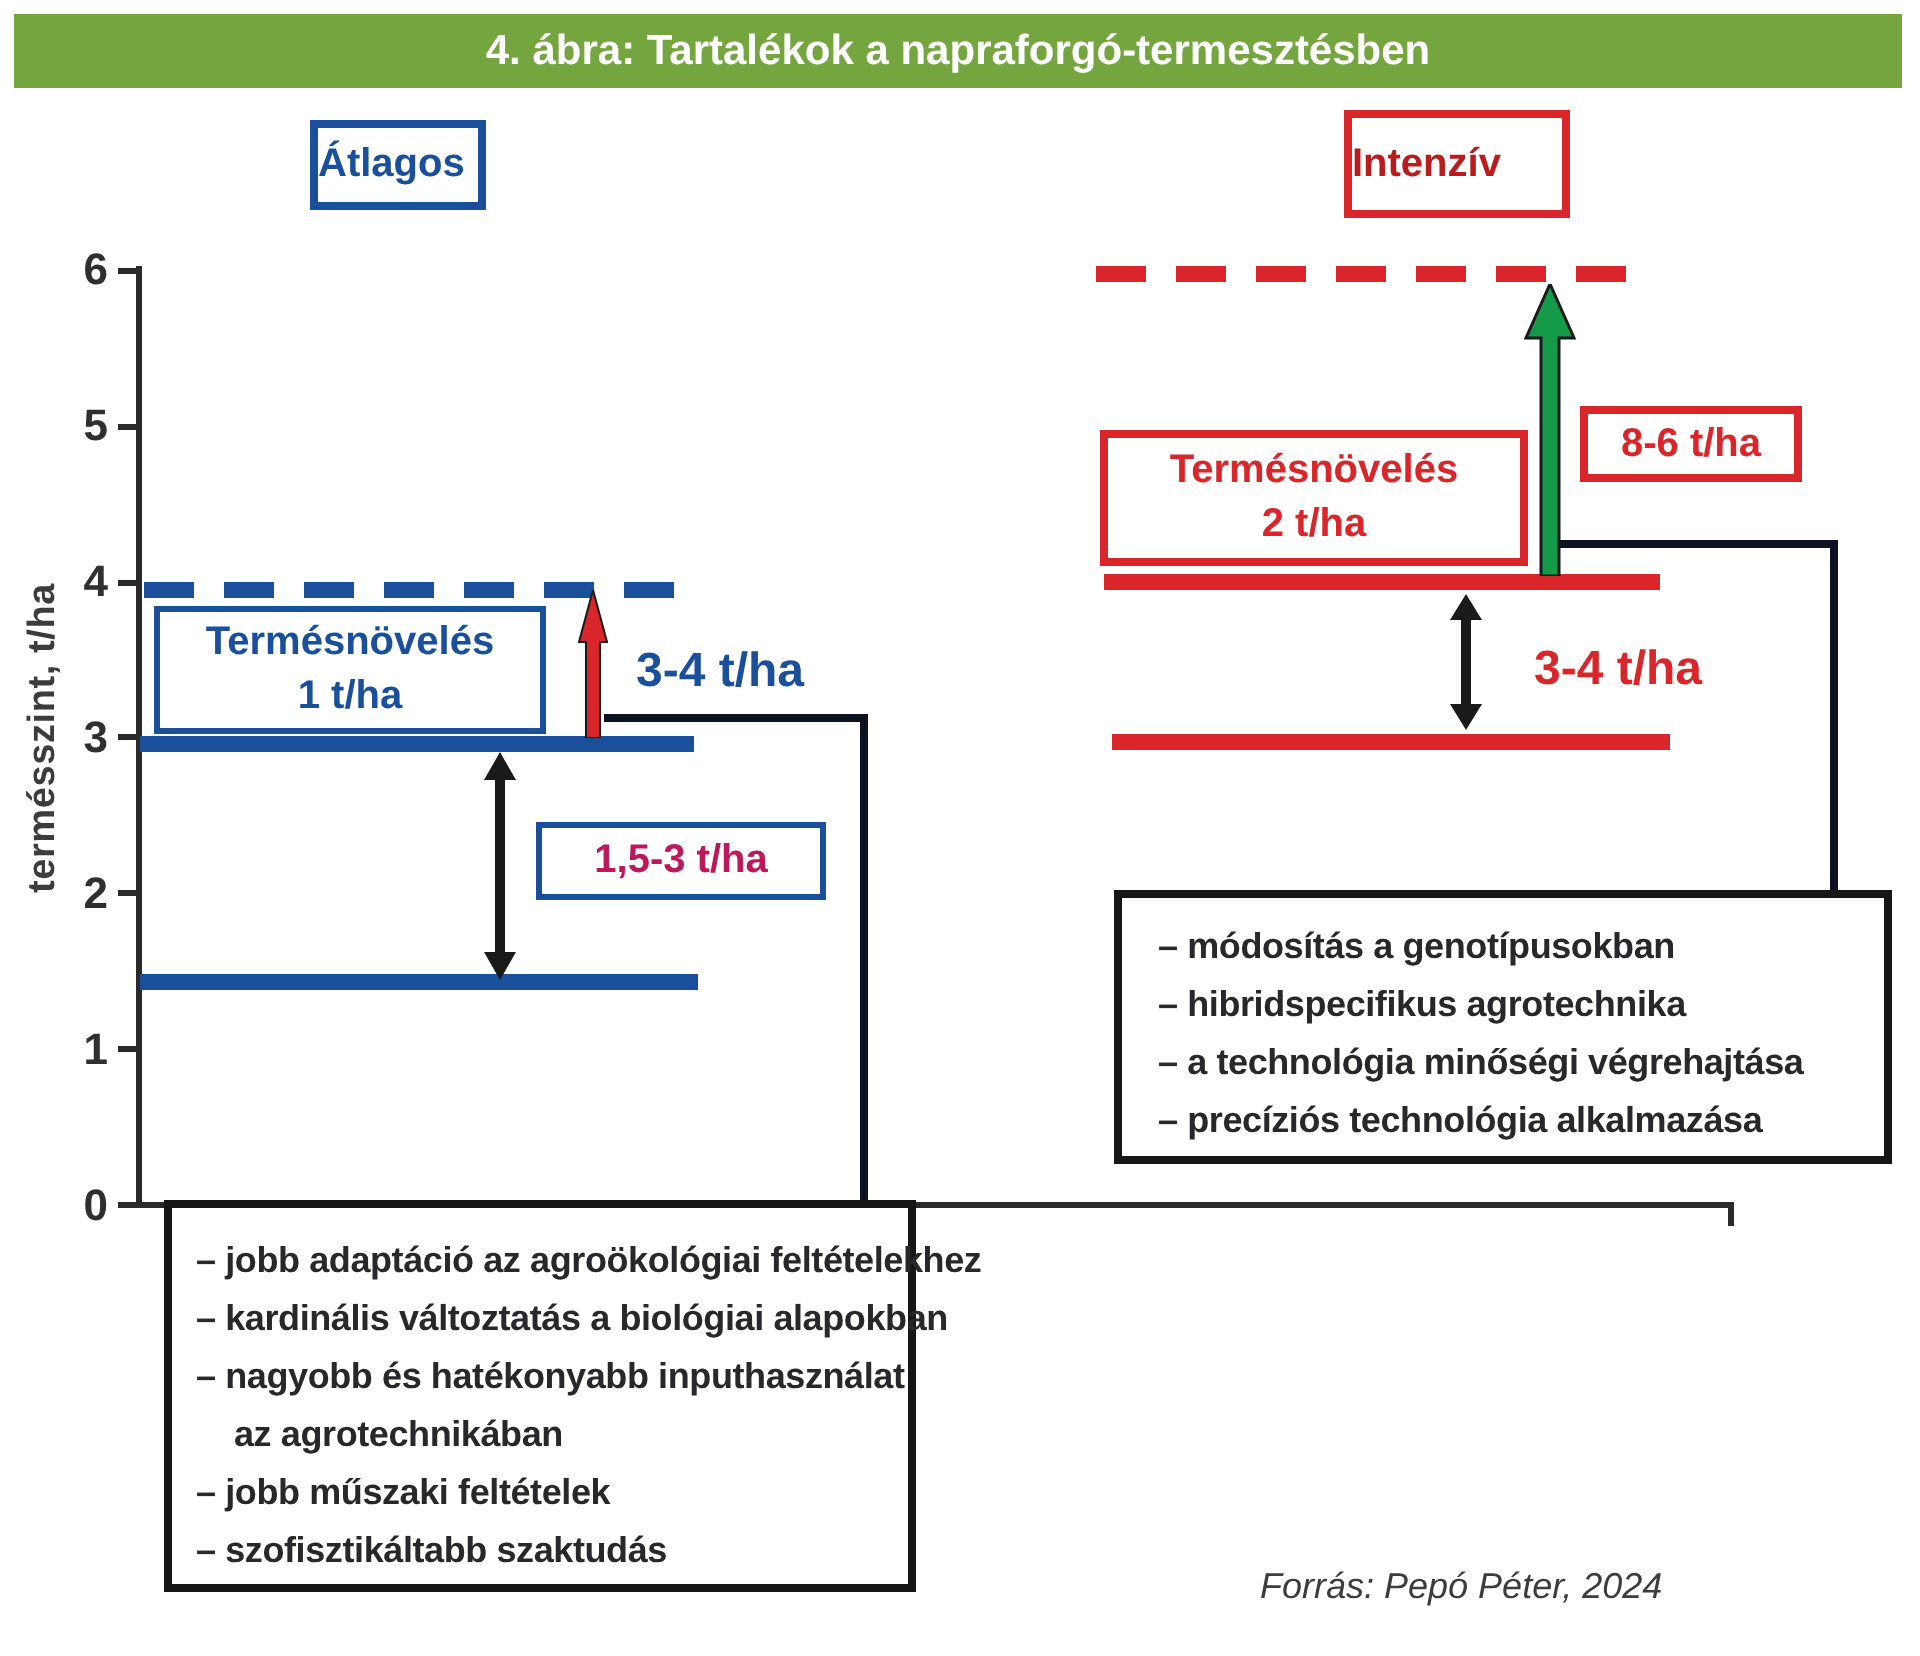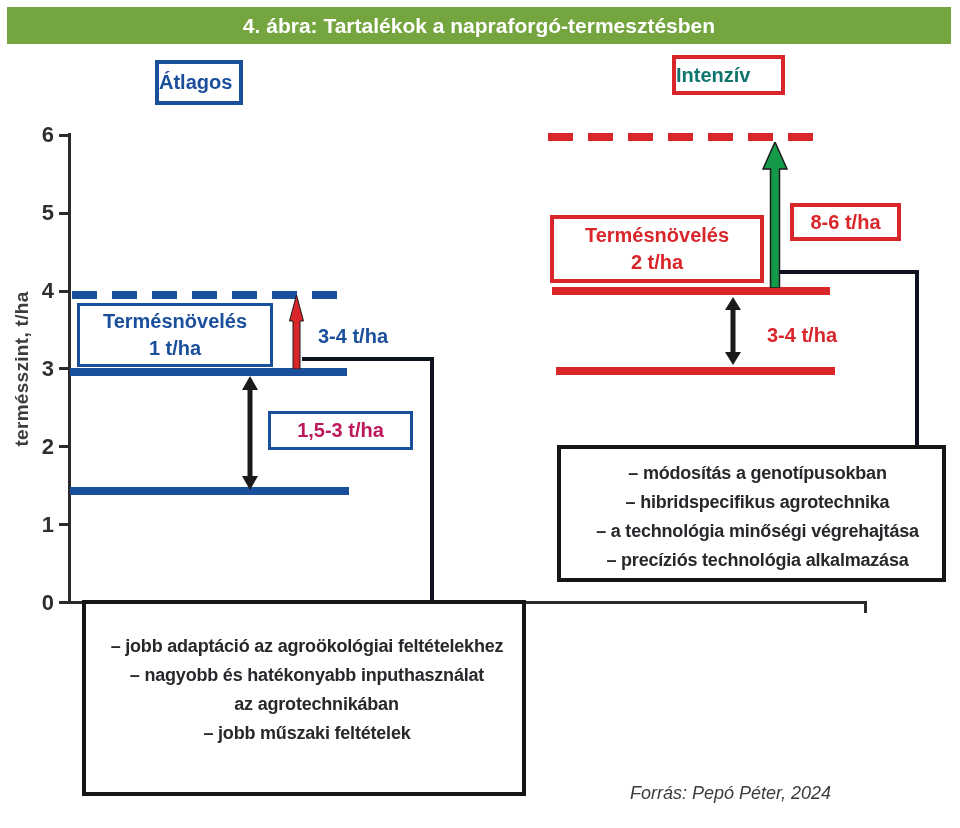--- a/index.html
+++ b/index.html
@@ -8,21 +8,21 @@
   .abs{position:absolute;box-sizing:border-box;}
 
   
   .titlebar{left:7px;top:7px;width:944px;height:37px;background:#74a53f;color:#fff;
     display:flex;align-items:center;justify-content:center;font-size:21px;font-weight:bold;}
 
   
   .panel-hdr{display:flex;align-items:center;background:#fff;
     font-size:20px;font-weight:bold;}
   .hdr-blue{left:155px;top:60px;width:88px;height:45px;border:4px solid #1a4f9c;color:#1a4f9c;}
-  .hdr-red{left:672px;top:55px;width:113px;height:40px;border:4px solid #d9262b;color:#0f766e;}
+  .hdr-red{left:672px;top:55px;width:113px;height:54px;border:4px solid #d9262b;color:#b91c1c;}
 
   
   .yaxis{left:68px;top:133px;width:3px;height:471px;background:#2a2a2a;}
   .xaxis{left:67px;top:601px;width:800px;height:3px;background:#2a2a2a;}
   .xendtick{left:864px;top:601px;width:3px;height:12px;background:#2a2a2a;}
   .ytick{left:59px;width:12px;height:3px;background:#2a2a2a;}
   .yticklbl{left:26px;width:28px;height:26px;text-align:right;font-size:22px;font-weight:600;
     color:#2f2f2f;line-height:26px;}
   .ytitle{left:-78px;top:358px;width:200px;height:22px;transform:rotate(-90deg);
     text-align:center;font-size:19px;font-weight:bold;color:#3c3c3c;letter-spacing:.3px;}
@@ -38,35 +38,35 @@
   .red-4{left:552px;top:287px;width:278px;background:#d9262b;}
   .red-3{left:556px;top:367px;width:279px;background:#d9262b;}
 
   
   .annot{background:#fff;display:flex;flex-direction:column;align-items:center;
     justify-content:center;font-weight:bold;font-size:20px;line-height:1.35;}
   .gain-left{left:77px;top:303px;width:196px;height:64px;border:3px solid #1a4f9c;color:#1a4f9c;}
   .range-left{left:268px;top:411px;width:145px;height:39px;border:3px solid #1a4f9c;color:#be185d;}
   .gain-right{left:550px;top:215px;width:214px;height:68px;border:4px solid #d9262b;color:#d9262b;}
   .range-right{left:790px;top:203px;width:111px;height:38px;border:4px solid #d9262b;color:#d9262b;}
-  .freelbl{font-weight:bold;font-size:20px;height:26px;line-height:26px;}
+  .freelbl{font-weight:bold;font-size:24px;height:26px;line-height:26px;}
   .lbl34-left{left:318px;top:323px;width:120px;color:#1a4f9c;}
   .lbl34-right{left:767px;top:322px;width:120px;color:#d9262b;}
 
   
   .conn{background:#0d1120;}
   .cl-h{left:302px;top:357px;width:131px;height:4px;}
   .cl-v{left:430px;top:357px;width:4px;height:246px;}
   .cr-h{left:779px;top:270px;width:140px;height:4px;}
   .cr-v{left:915px;top:270px;width:4px;height:179px;}
 
   
   .notebox{background:#fff;border:4px solid #161616;color:#28282c;font-weight:bold;
-    font-size:18px;letter-spacing:-.2px;text-align:center;}
-  .notes-left{left:82px;top:600px;width:444px;height:196px;padding:28px 6px 0 12px;}
+    font-size:18px;letter-spacing:-.2px;}
+  .notes-left{left:82px;top:600px;width:376px;height:196px;padding:12px 6px 0 12px;}
   .notes-right{left:557px;top:445px;width:389px;height:137px;padding:10px 6px 0 18px;}
   .note-line{height:29px;line-height:29px;white-space:nowrap;}
   .note-indent{padding-left:19px;}
 
   .source{left:630px;top:783px;width:320px;font-style:italic;
     font-size:18px;color:#3c3c3c;}
   svg{display:block;}
 </style>
 </head>
 <body>
@@ -145,23 +145,25 @@
     <polygon points="10,0 18,13 12.5,13 12.5,55 18,55 10,68 2,55 7.5,55 7.5,13 2,13" fill="#1a1a1a"></polygon>
   </svg>
 
   <div class="abs conn cl-h"></div>
   <div class="abs conn cl-v"></div>
   <div class="abs conn cr-h"></div>
   <div class="abs conn cr-v"></div>
 
   <div class="abs notebox notes-left">
     <div class="note-line">– jobb adaptáció az agroökológiai feltételekhez</div>
+    <div class="note-line">– kardinális változtatás a biológiai alapokban</div>
     <div class="note-line">– nagyobb és hatékonyabb inputhasználat</div>
     <div class="note-line note-indent">az agrotechnikában</div>
     <div class="note-line">– jobb műszaki feltételek</div>
+    <div class="note-line">– szofisztikáltabb szaktudás</div>
   </div>
   <div class="abs notebox notes-right">
     <div class="note-line">– módosítás a genotípusokban</div>
     <div class="note-line">– hibridspecifikus agrotechnika</div>
     <div class="note-line">– a technológia minőségi végrehajtása</div>
     <div class="note-line">– precíziós technológia alkalmazása</div>
   </div>
 
   <div class="abs source">Forrás: Pepó Péter, 2024</div>
 

